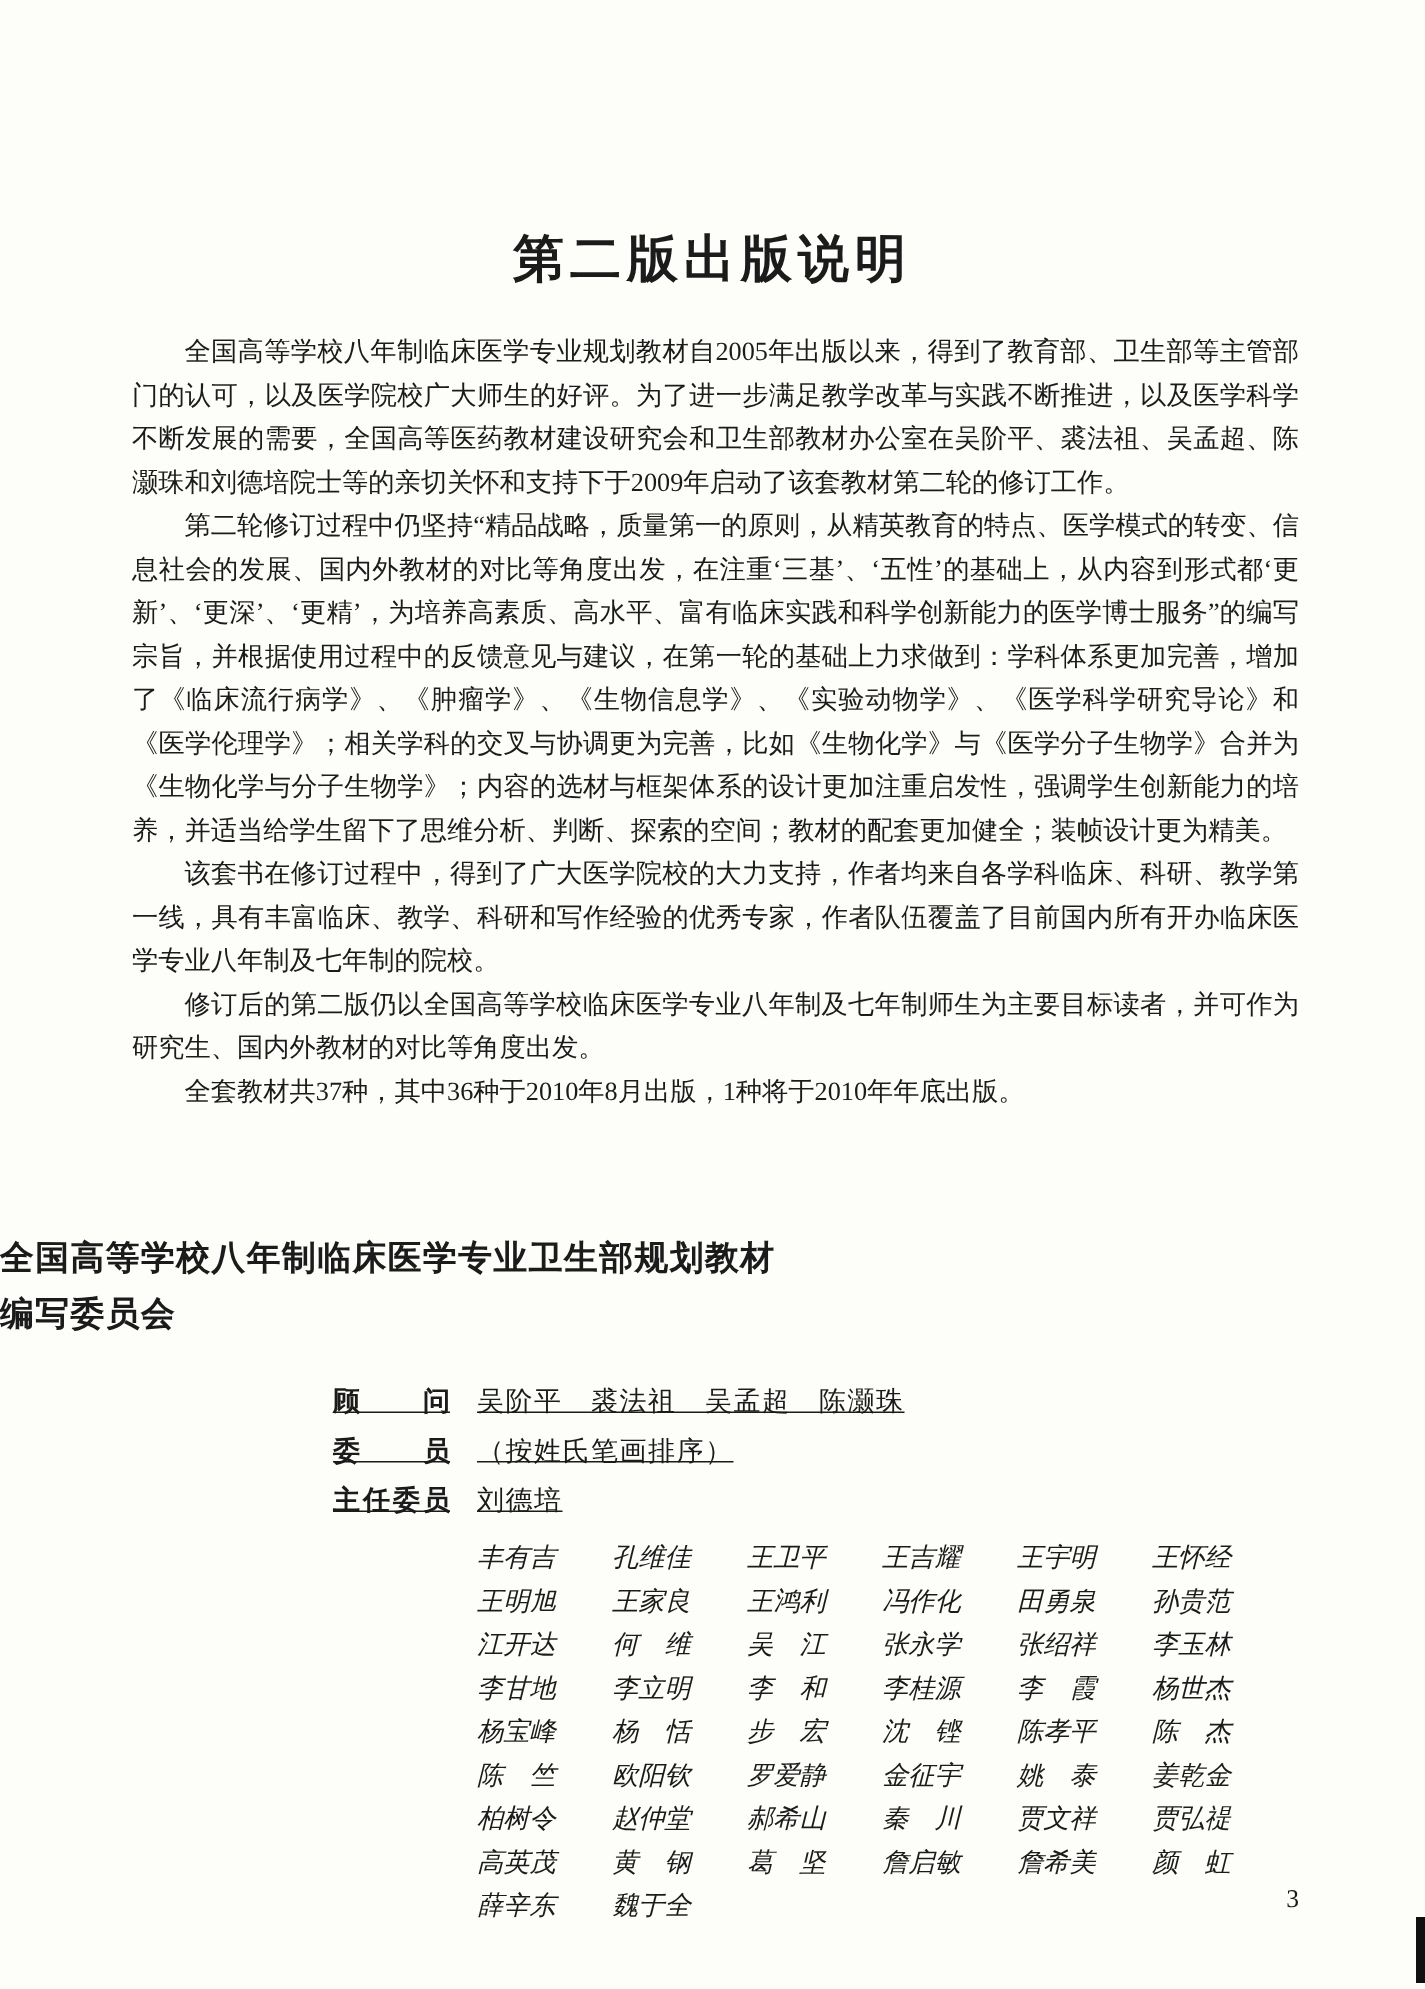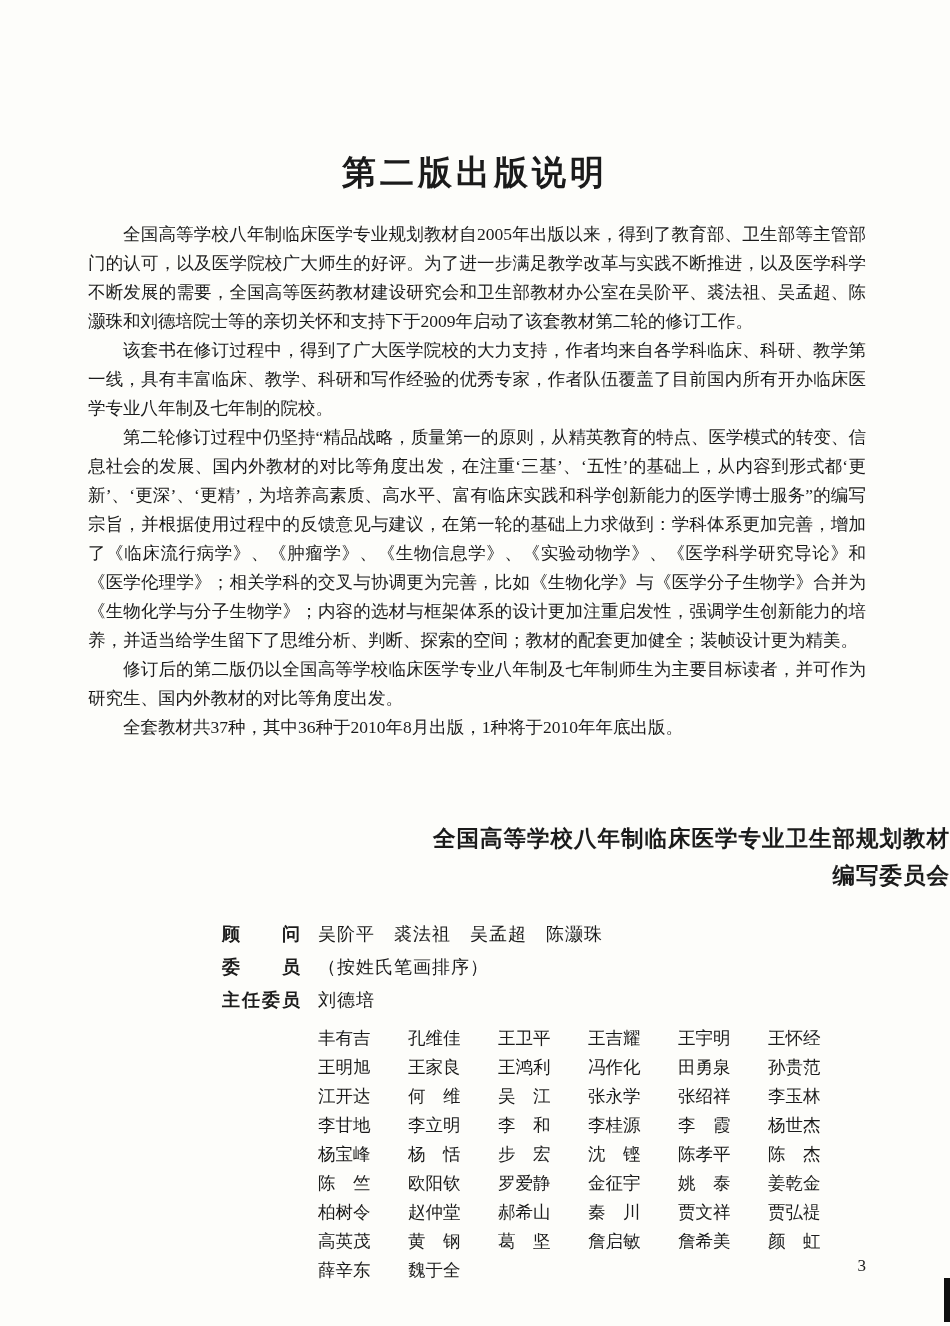--- a/index.html
+++ b/index.html
@@ -31,50 +31,51 @@
     text-align:justify;
     text-justify:inter-ideograph;
   }
   .body-text p{margin:0;text-indent:2em;}
   .committee{
     position:absolute;
     top:820px;left:0;width:100%;
   }
   .committee-heading{
     margin:0;
-    text-align:right;
+    text-align:left;
     font-size:22.5px;
     font-weight:bold;
     line-height:37px;
     letter-spacing:1px;
   }
   .roles{
     margin:24px 0 0 222px;
     font-size:18px;
   }
-  .role-row{display:flex;align-items:baseline;line-height:33px;}
+  .role-row{display:flex;align-items:baseline;line-height:33px;text-decoration:underline;}
   .role-label{
     display:inline-block;
     width:78px;
     text-align:justify;
     text-align-last:justify;
     font-family:"Liberation Sans","DejaVu Sans",sans-serif;
     font-weight:bold;
     margin-right:18px;
     flex:0 0 auto;
   }
   .role-value{letter-spacing:1px;text-align:right;}
   .members-grid{
     display:grid;
     grid-template-columns:repeat(6,76px);
     column-gap:14px;
     row-gap:6px;
     margin:10px 0 0 318px;
     font-size:17.5px;
     line-height:23px;
+    font-style:italic;
   }
   .members-grid span{white-space:nowrap;}
   .page-number{
     position:absolute;
     right:84px;
     top:1256px;
     font-size:17px;
   }
   .binding-mark{
     position:absolute;
@@ -87,22 +88,22 @@
 </style>
 </head>
 <body>
 
 <div class="page">
 
   <h1 class="doc-title">第二版出版说明</h1>
 
   <div class="body-text">
     <p>全国高等学校八年制临床医学专业规划教材自2005年出版以来，得到了教育部、卫生部等主管部门的认可，以及医学院校广大师生的好评。为了进一步满足教学改革与实践不断推进，以及医学科学不断发展的需要，全国高等医药教材建设研究会和卫生部教材办公室在吴阶平、裘法祖、吴孟超、陈灏珠和刘德培院士等的亲切关怀和支持下于2009年启动了该套教材第二轮的修订工作。</p>
+    <p>第二轮修订过程中仍坚持“精品战略，质量第一的原则，从精英教育的特点、医学模式的转变、信息社会的发展、国内外教材的对比等角度出发，在注重‘三基’、‘五性’的基础上，从内容到形式都‘更新’、‘更深’、‘更精’，为培养高素质、高水平、富有临床实践和科学创新能力的医学博士服务”的编写宗旨，并根据使用过程中的反馈意见与建议，在第一轮的基础上力求做到：学科体系更加完善，增加了《临床流行病学》、《肿瘤学》、《生物信息学》、《实验动物学》、《医学科学研究导论》和《医学伦理学》；相关学科的交叉与协调更为完善，比如《生物化学》与《医学分子生物学》合并为《生物化学与分子生物学》；内容的选材与框架体系的设计更加注重启发性，强调学生创新能力的培养，并适当给学生留下了思维分析、判断、探索的空间；教材的配套更加健全；装帧设计更为精美。</p>
     <p>该套书在修订过程中，得到了广大医学院校的大力支持，作者均来自各学科临床、科研、教学第一线，具有丰富临床、教学、科研和写作经验的优秀专家，作者队伍覆盖了目前国内所有开办临床医学专业八年制及七年制的院校。</p>
-    <p>第二轮修订过程中仍坚持“精品战略，质量第一的原则，从精英教育的特点、医学模式的转变、信息社会的发展、国内外教材的对比等角度出发，在注重‘三基’、‘五性’的基础上，从内容到形式都‘更新’、‘更深’、‘更精’，为培养高素质、高水平、富有临床实践和科学创新能力的医学博士服务”的编写宗旨，并根据使用过程中的反馈意见与建议，在第一轮的基础上力求做到：学科体系更加完善，增加了《临床流行病学》、《肿瘤学》、《生物信息学》、《实验动物学》、《医学科学研究导论》和《医学伦理学》；相关学科的交叉与协调更为完善，比如《生物化学》与《医学分子生物学》合并为《生物化学与分子生物学》；内容的选材与框架体系的设计更加注重启发性，强调学生创新能力的培养，并适当给学生留下了思维分析、判断、探索的空间；教材的配套更加健全；装帧设计更为精美。</p>
     <p>修订后的第二版仍以全国高等学校临床医学专业八年制及七年制师生为主要目标读者，并可作为研究生、国内外教材的对比等角度出发。</p>
     <p>全套教材共37种，其中36种于2010年8月出版，1种将于2010年年底出版。</p>
   </div>
 
   <div class="committee">
     <h2 class="committee-heading">
       <span>全国高等学校八年制临床医学专业卫生部规划教材</span><br>
       <span>编写委员会</span>
     </h2>
 

